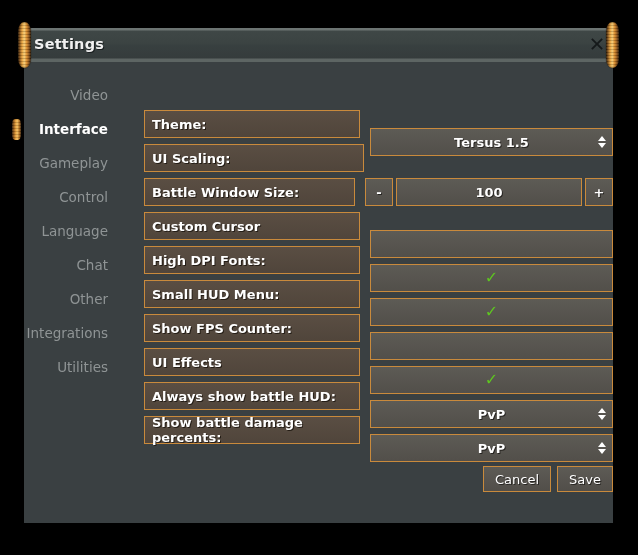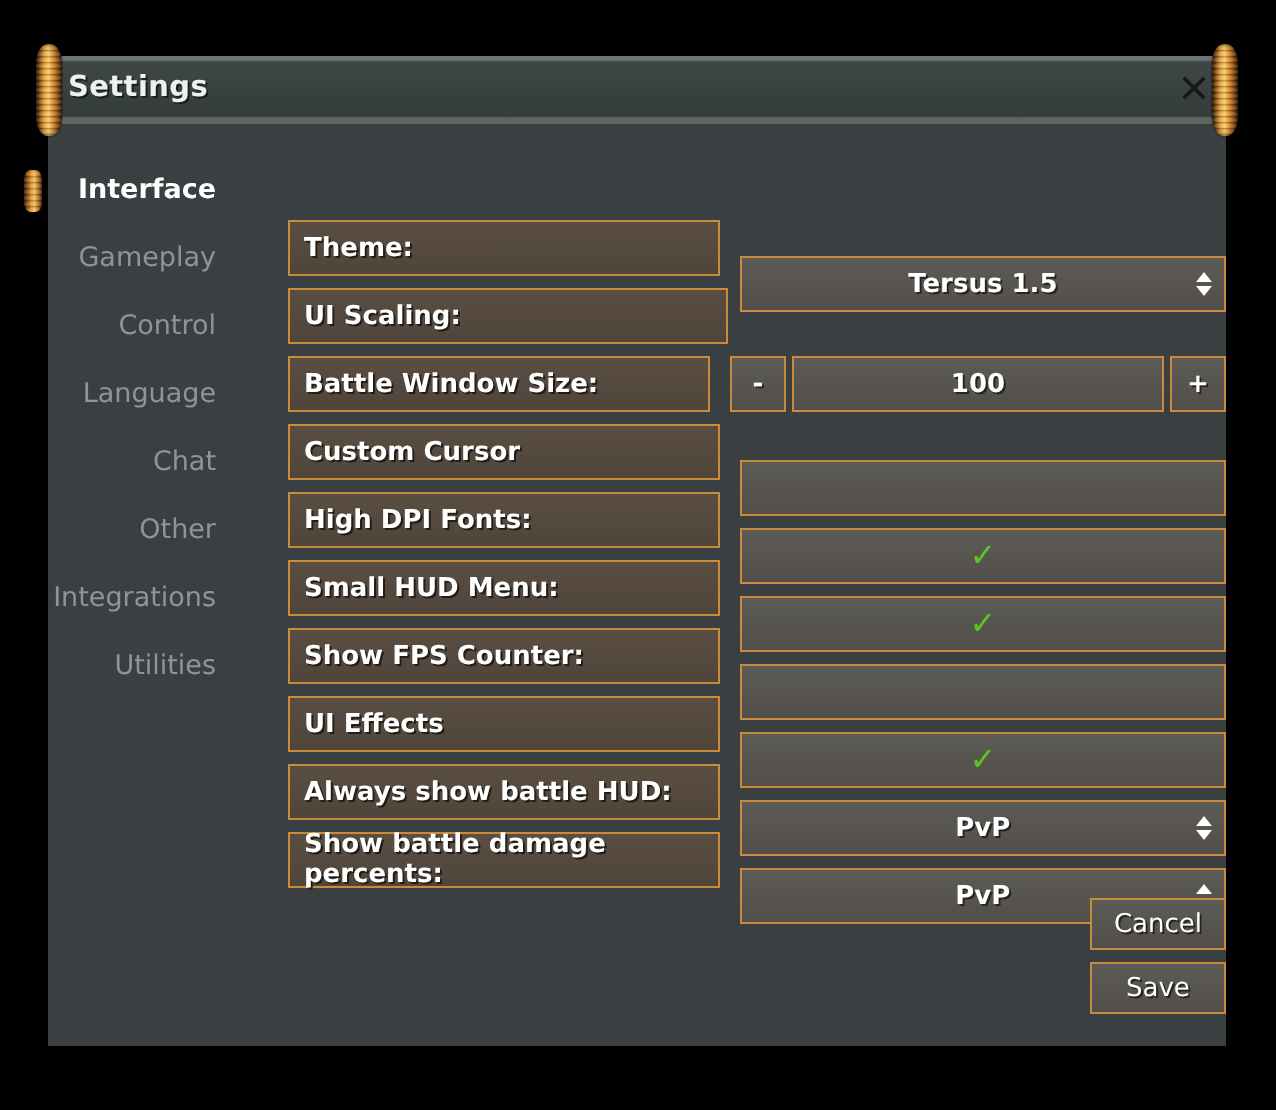--- a/index.html
+++ b/index.html
@@ -231,24 +231,23 @@
     align-items: center;
     justify-content: center;
     text-shadow: 1px 1px 0 #272522;
     cursor: text;
   }
 
   
   #footer {
     position: absolute;
     right: 0px;
-    bottom: 16px;
+    bottom: 31px;
     display: flex;
     gap: 6px;
-    flex-direction: column;
   }
   .footer-btn {
     box-sizing: border-box;
     height: 26px;
     padding: 0 11px;
     border: 1px solid #c98a3c;
     background: linear-gradient(to bottom, #5d5b55 0%, #514e49 100%);
     color: #ffffff;
     font-size: 13px;
     display: flex;
@@ -271,20 +270,21 @@
     <div id="close-btn">
       <svg width="16" height="16" viewBox="0 0 16 16" aria-hidden="true">
         <path d="M3.5 2.2 L8 6.7 L12.5 2.2 L13.8 3.5 L9.3 8 L13.8 12.5 L12.5 13.8 L8 9.3 L3.5 13.8 L2.2 12.5 L6.7 8 L2.2 3.5 Z" fill="#15191a"></path>
       </svg>
     </div>
   </div>
 
   <div id="dialog-body">
 
     <div id="sidebar">
+        <div class="side-item"><span>Video</span></div>
         <div class="side-item active"><span class="side-marker"></span><span>Interface</span></div>
         <div class="side-item"><span>Gameplay</span></div>
         <div class="side-item"><span>Control</span></div>
         <div class="side-item"><span>Language</span></div>
         <div class="side-item"><span>Chat</span></div>
         <div class="side-item"><span>Other</span></div>
         <div class="side-item"><span>Integrations</span></div>
         <div class="side-item"><span>Utilities</span></div>
       </div>
 

